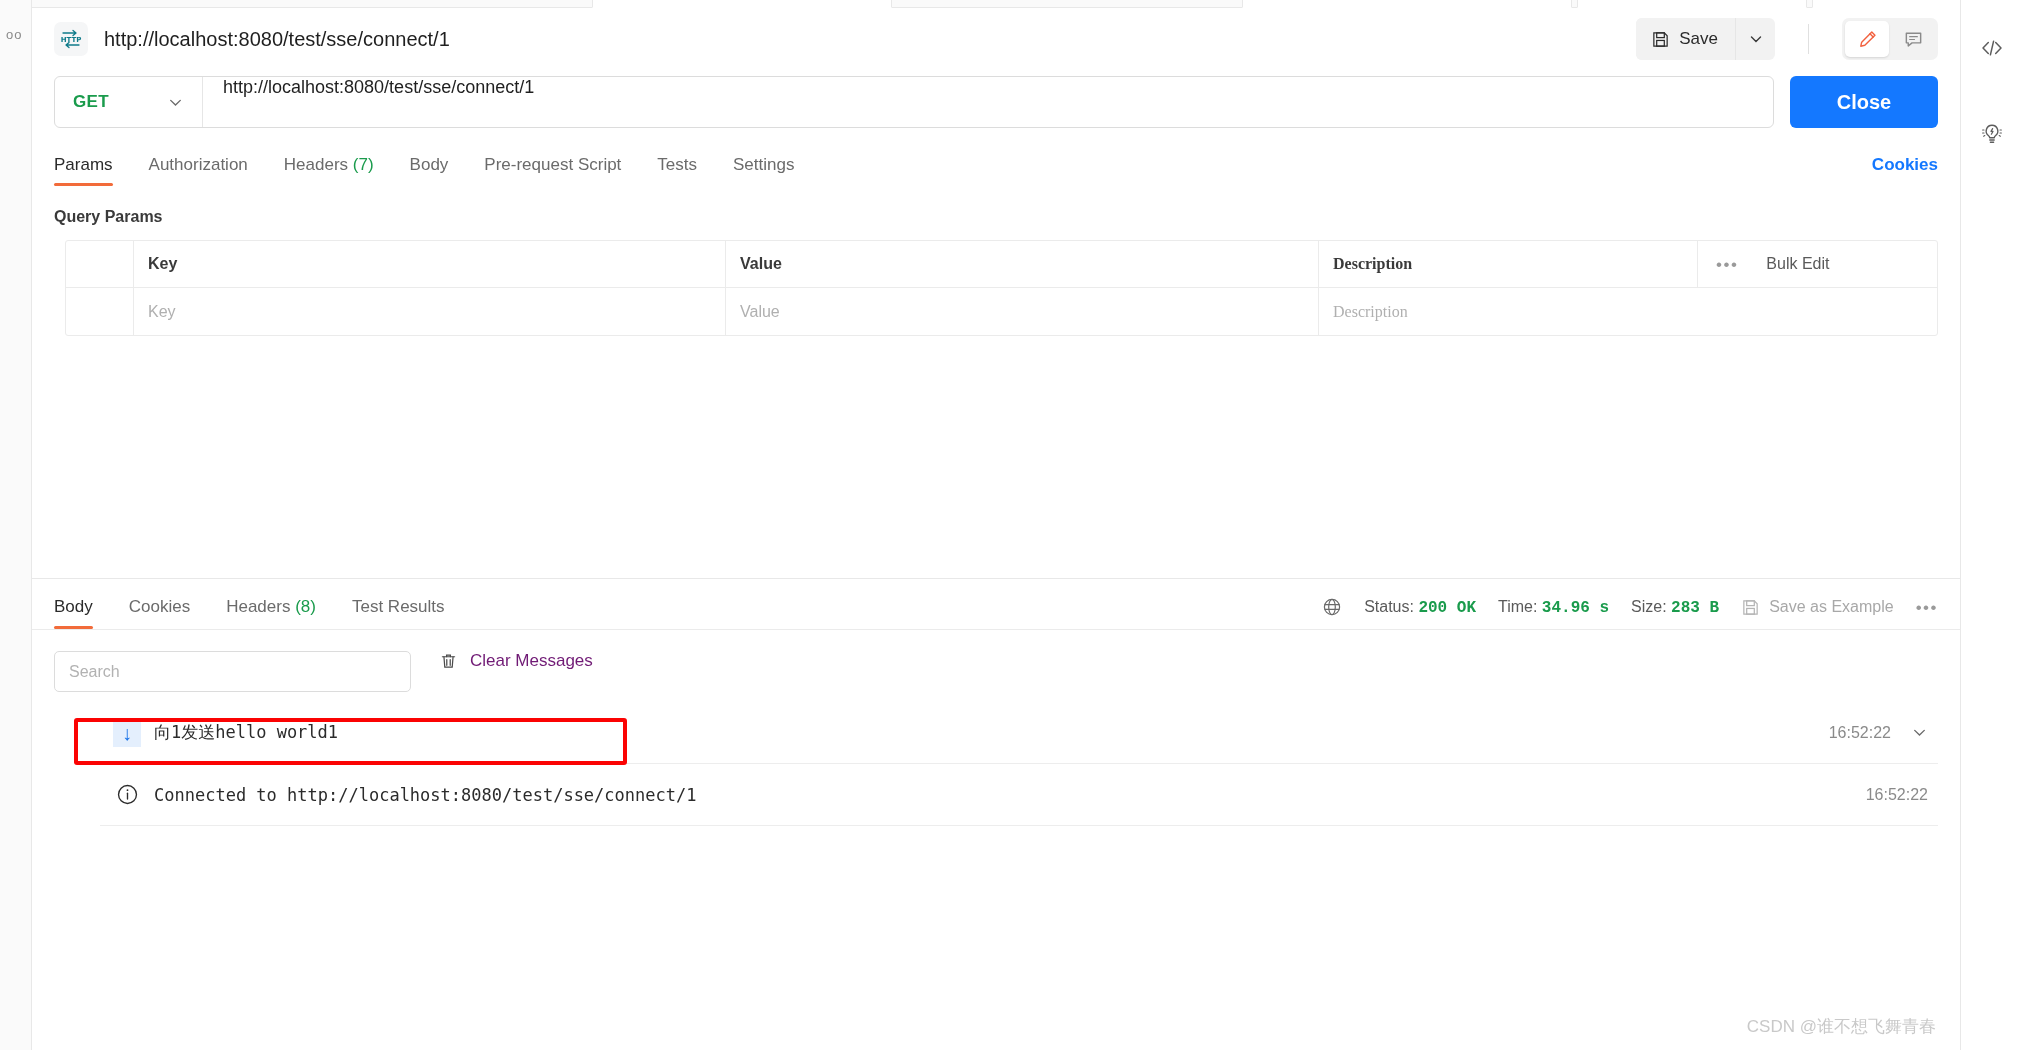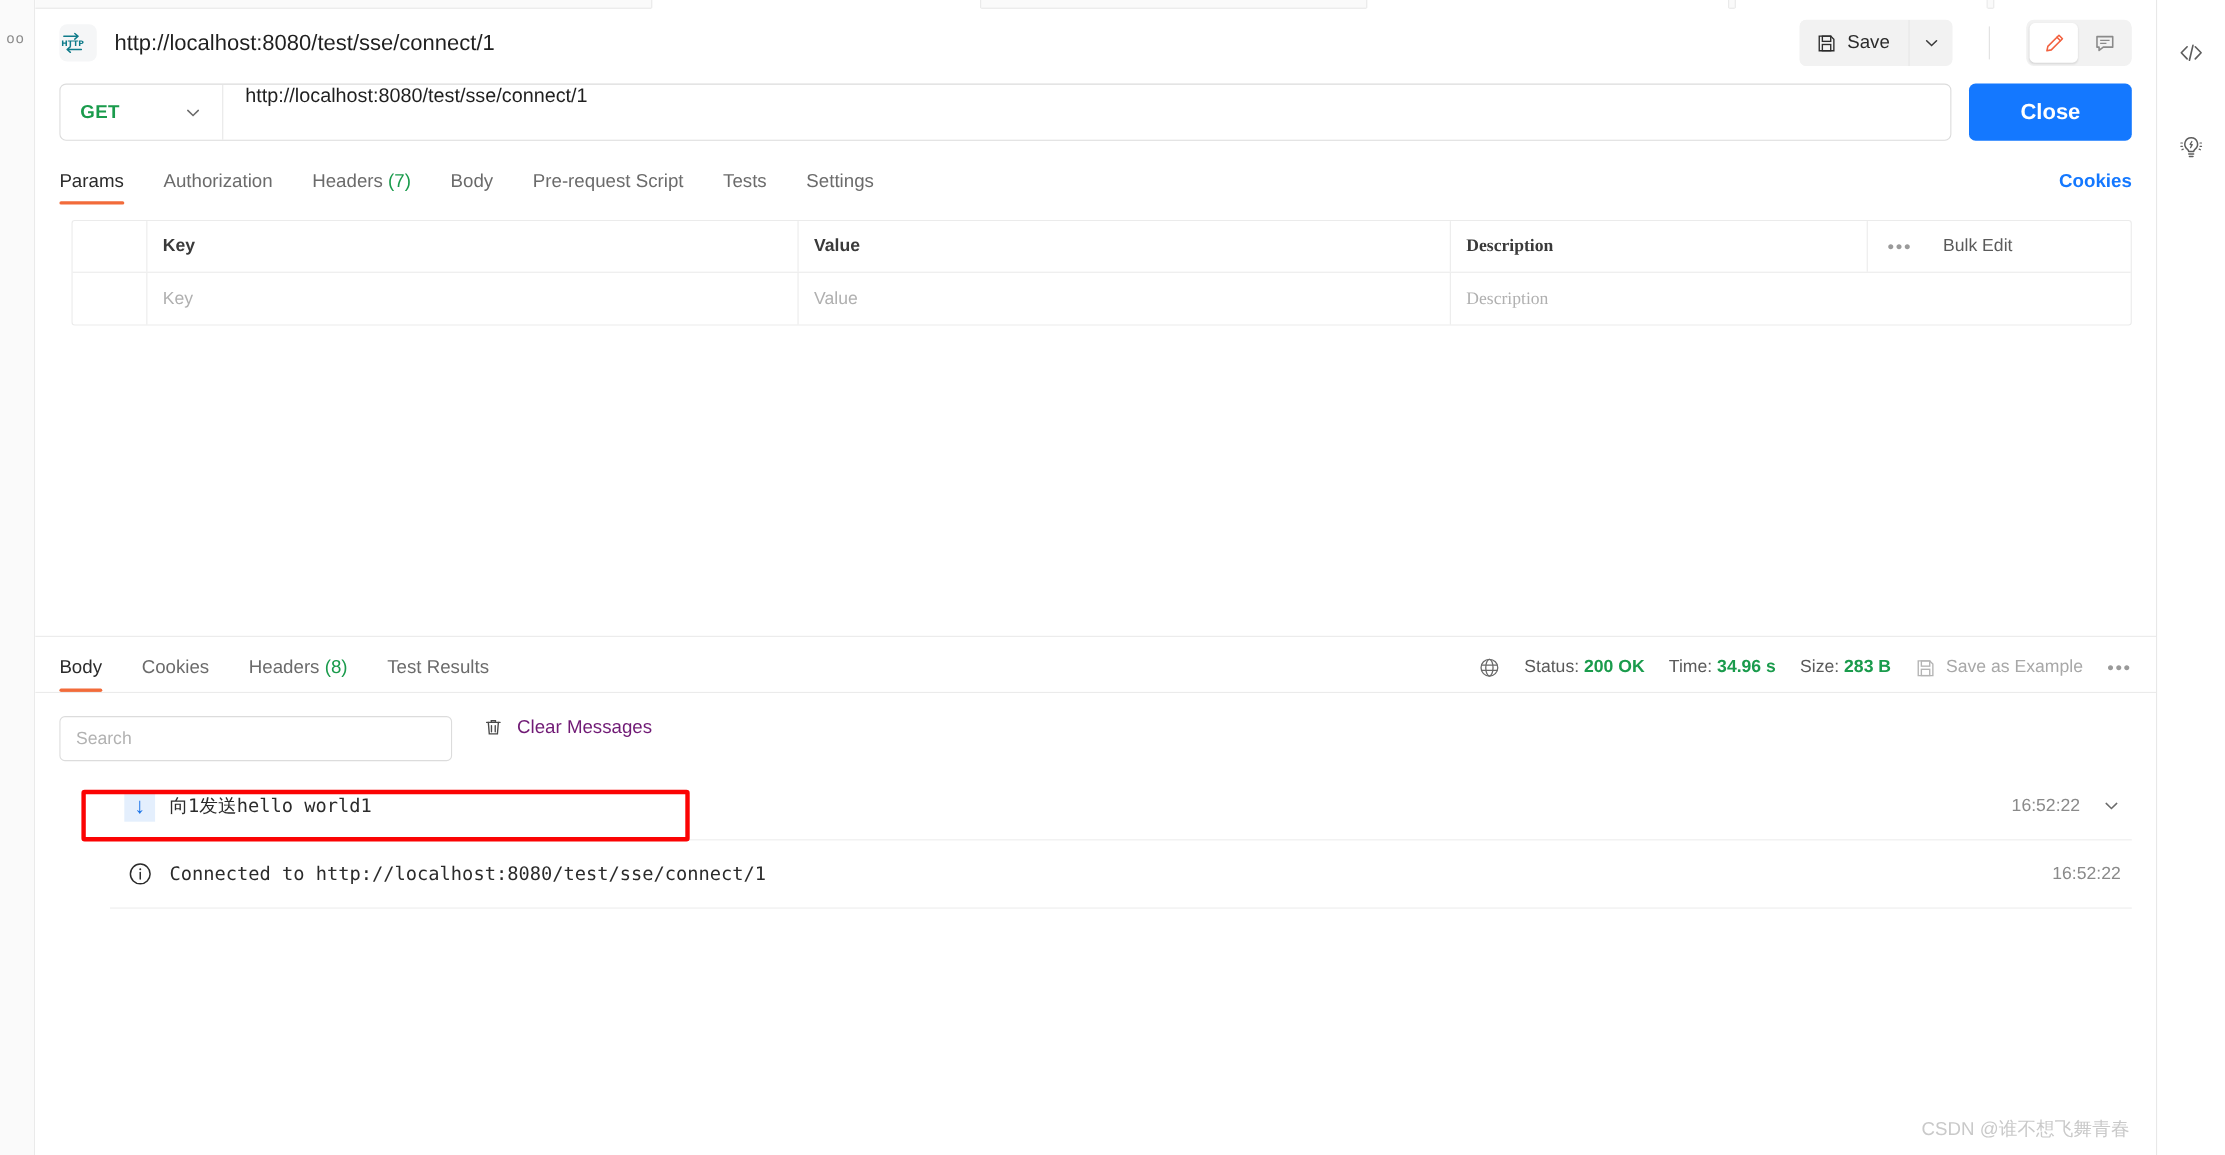--- a/index.html
+++ b/index.html
@@ -72,21 +72,21 @@
   .req-header {
     height: 62px;
     display: flex;
     align-items: center;
     padding: 0 22px 0 22px;
   }
   .http-badge {
     width: 34px; height: 34px;
     border-radius: 7px;
     background: #f5f6f7;
-    display: flex; align-items: center; 
+    display: flex; align-items: center; justify-content: center;
     flex: 0 0 34px;
   }
   .http-badge svg { display: block; }
   .req-title {
     margin-left: 16px;
     font-size: 20px;
     color: #1f1f1f;
     font-weight: 400;
     white-space: nowrap;
   }
@@ -309,21 +309,21 @@
   .resp-meta {
     margin-left: auto;
     display: flex;
     align-items: center;
     gap: 22px;
     padding-bottom: 12px;
     font-size: 16px;
     color: #5a5a5a;
     white-space: nowrap;
   }
-  .resp-meta .g { color: #1a9b4c; font-weight: 600; }
+  .resp-meta .g { color: #1a9b4c; font-weight: 600; font-family: Liberation Mono, monospace; }
   .save-example {
     display: flex; align-items: center; gap: 9px;
     color: #a8a8a8;
     cursor: pointer;
   }
   .resp-divider-line {
     position: absolute;
     left: 0; right: 0; top: 50px;
     height: 1px; background: #ebebeb;
   }
@@ -546,20 +546,21 @@
       </div>
       <div class="rtab">
         <span>Tests</span>
       </div>
       <div class="rtab">
         <span>Settings</span>
       </div>
       <div class="cookies-link">Cookies</div>
     </div>
 
+    <div class="qp-title">Query Params</div>
 
     <div class="qp-table">
       <div class="qp-row head">
         <div class="qp-check"></div>
         <div class="qp-cell key">Key</div>
         <div class="qp-cell val">Value</div>
         <div class="qp-cell desc">Description</div>
         <div class="qp-actions">
           <span class="dots-ico">•••</span>
           <span class="bulk-edit">Bulk Edit</span>

